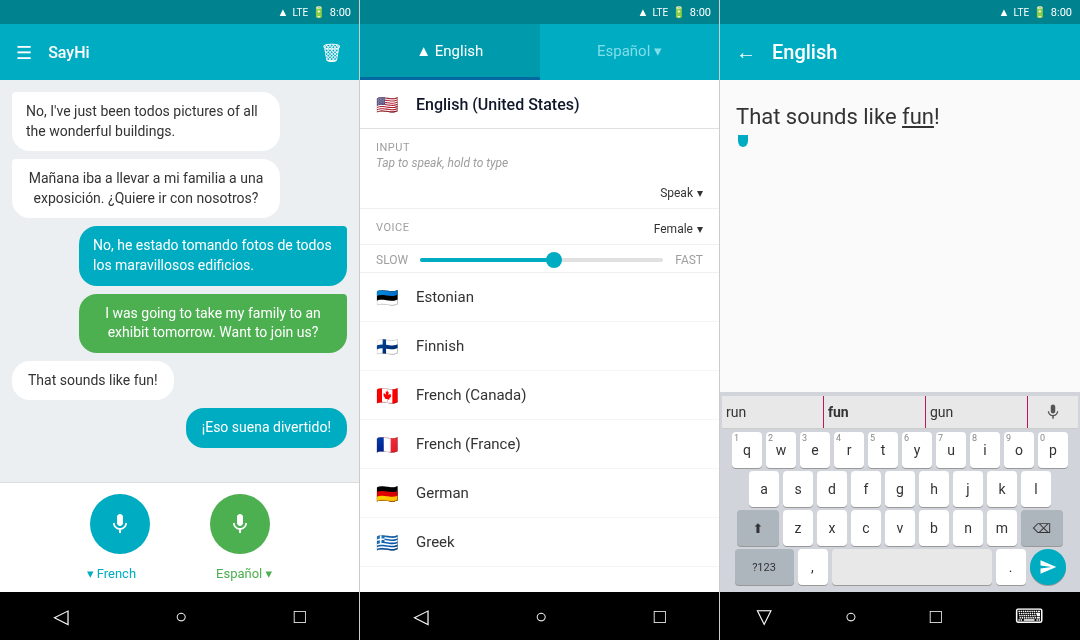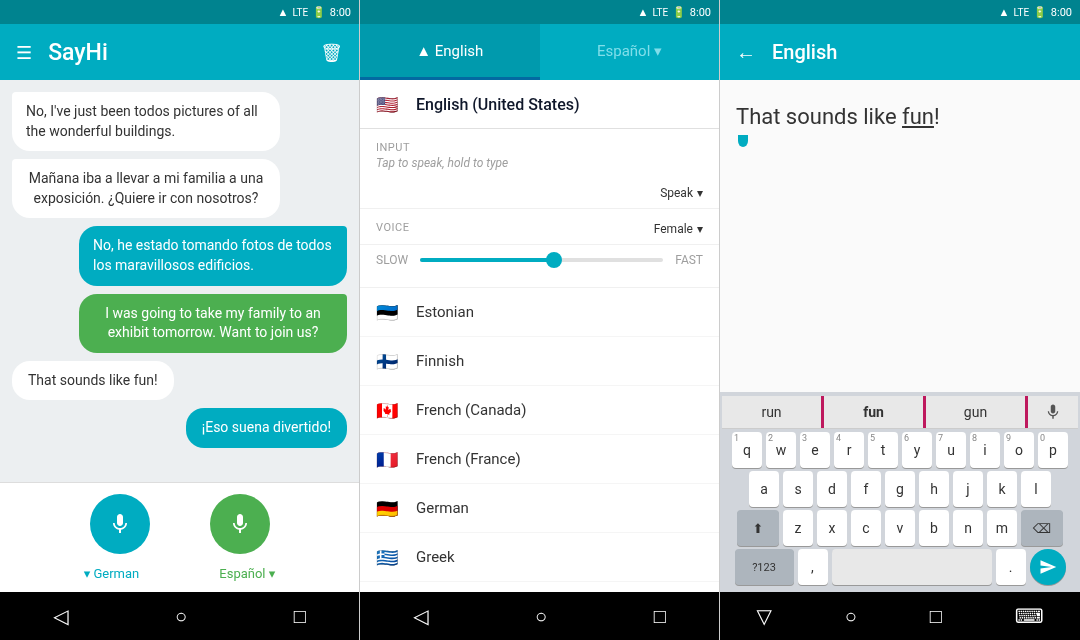--- a/index.html
+++ b/index.html
@@ -43,21 +43,21 @@
     
     .app-bar {
       height: 56px;
       background: #00ACC1;
       display: flex;
       align-items: center;
       padding: 0 16px;
       color: white;
     }
     .app-bar-title {
-      font-size: 23px;
+      font-size: 16px;
       font-weight: 500;
       color: white;
       margin-left: 16px;
     }
     .app-bar-spacer { flex: 1; }
 
     
     .lang-bar {
       height: 56px;
       background: #00ACC1;
@@ -230,21 +230,21 @@
       display: flex;
       align-items: center;
       gap: 4px;
       color: #333;
       font-size: 12px;
     }
 
     .speed-row {
       display: flex;
       align-items: center;
-      padding: 8px 16px 20px;
+      padding: 8px 16px 5px;
       gap: 12px;
       border-bottom: 1px solid #f0f0f0;
     }
     .speed-label { font-size: 12px; color: #9e9e9e; }
     .speed-slider-container {
       flex: 1;
       position: relative;
       height: 4px;
       background: #e0e0e0;
       border-radius: 2px;
@@ -306,25 +306,24 @@
       background: #d1d5db;
       padding: 4px 2px;
     }
     .word-suggestions {
       display: flex;
       background: #e8e8e8;
       border-bottom: 1px solid #ccc;
     }
     .suggestion {
       flex: 1;
-      text-align: center;
       padding: 8px 4px;
       font-size: 14px;
       color: #333;
-      border-right: 3px solid #be185d;
+      border-right: 1px solid #be185d;
       cursor: pointer;
     }
     .suggestion:last-child { border-right: none; }
     .suggestion.bold { font-weight: bold; }
     .suggestion-mic {
       width: 50px;
       display: flex;
       align-items: center;
       justify-content: center;
       color: #555;
@@ -450,21 +449,21 @@
             <path d="M12 14c1.66 0 3-1.34 3-3V5c0-1.66-1.34-3-3-3S9 3.34 9 5v6c0 1.66 1.34 3 3 3zm5.3-3c0 3-2.54 5.1-5.3 5.1S6.7 14 6.7 11H5c0 3.41 2.72 6.23 6 6.72V21h2v-3.28c3.28-.49 6-3.31 6-6.72h-1.7z"></path>
           </svg>
         </div>
         <div class="mic-btn green">
           <svg width="24" height="24" viewBox="0 0 24 24" fill="white">
             <path d="M12 14c1.66 0 3-1.34 3-3V5c0-1.66-1.34-3-3-3S9 3.34 9 5v6c0 1.66 1.34 3 3 3zm5.3-3c0 3-2.54 5.1-5.3 5.1S6.7 14 6.7 11H5c0 3.41 2.72 6.23 6 6.72V21h2v-3.28c3.28-.49 6-3.31 6-6.72h-1.7z"></path>
           </svg>
         </div>
       </div>
       <div class="mic-labels">
-        <span class="mic-label-en">▾ German</span>
+        <span class="mic-label-en">▾ French</span>
         <span class="mic-label-es">Español ▾</span>
       </div>
     </div>
 
     <div class="nav-bar">
       <span class="nav-icon">◁</span>
       <span class="nav-icon">○</span>
       <span class="nav-icon">□</span>
     </div>
   </div>

